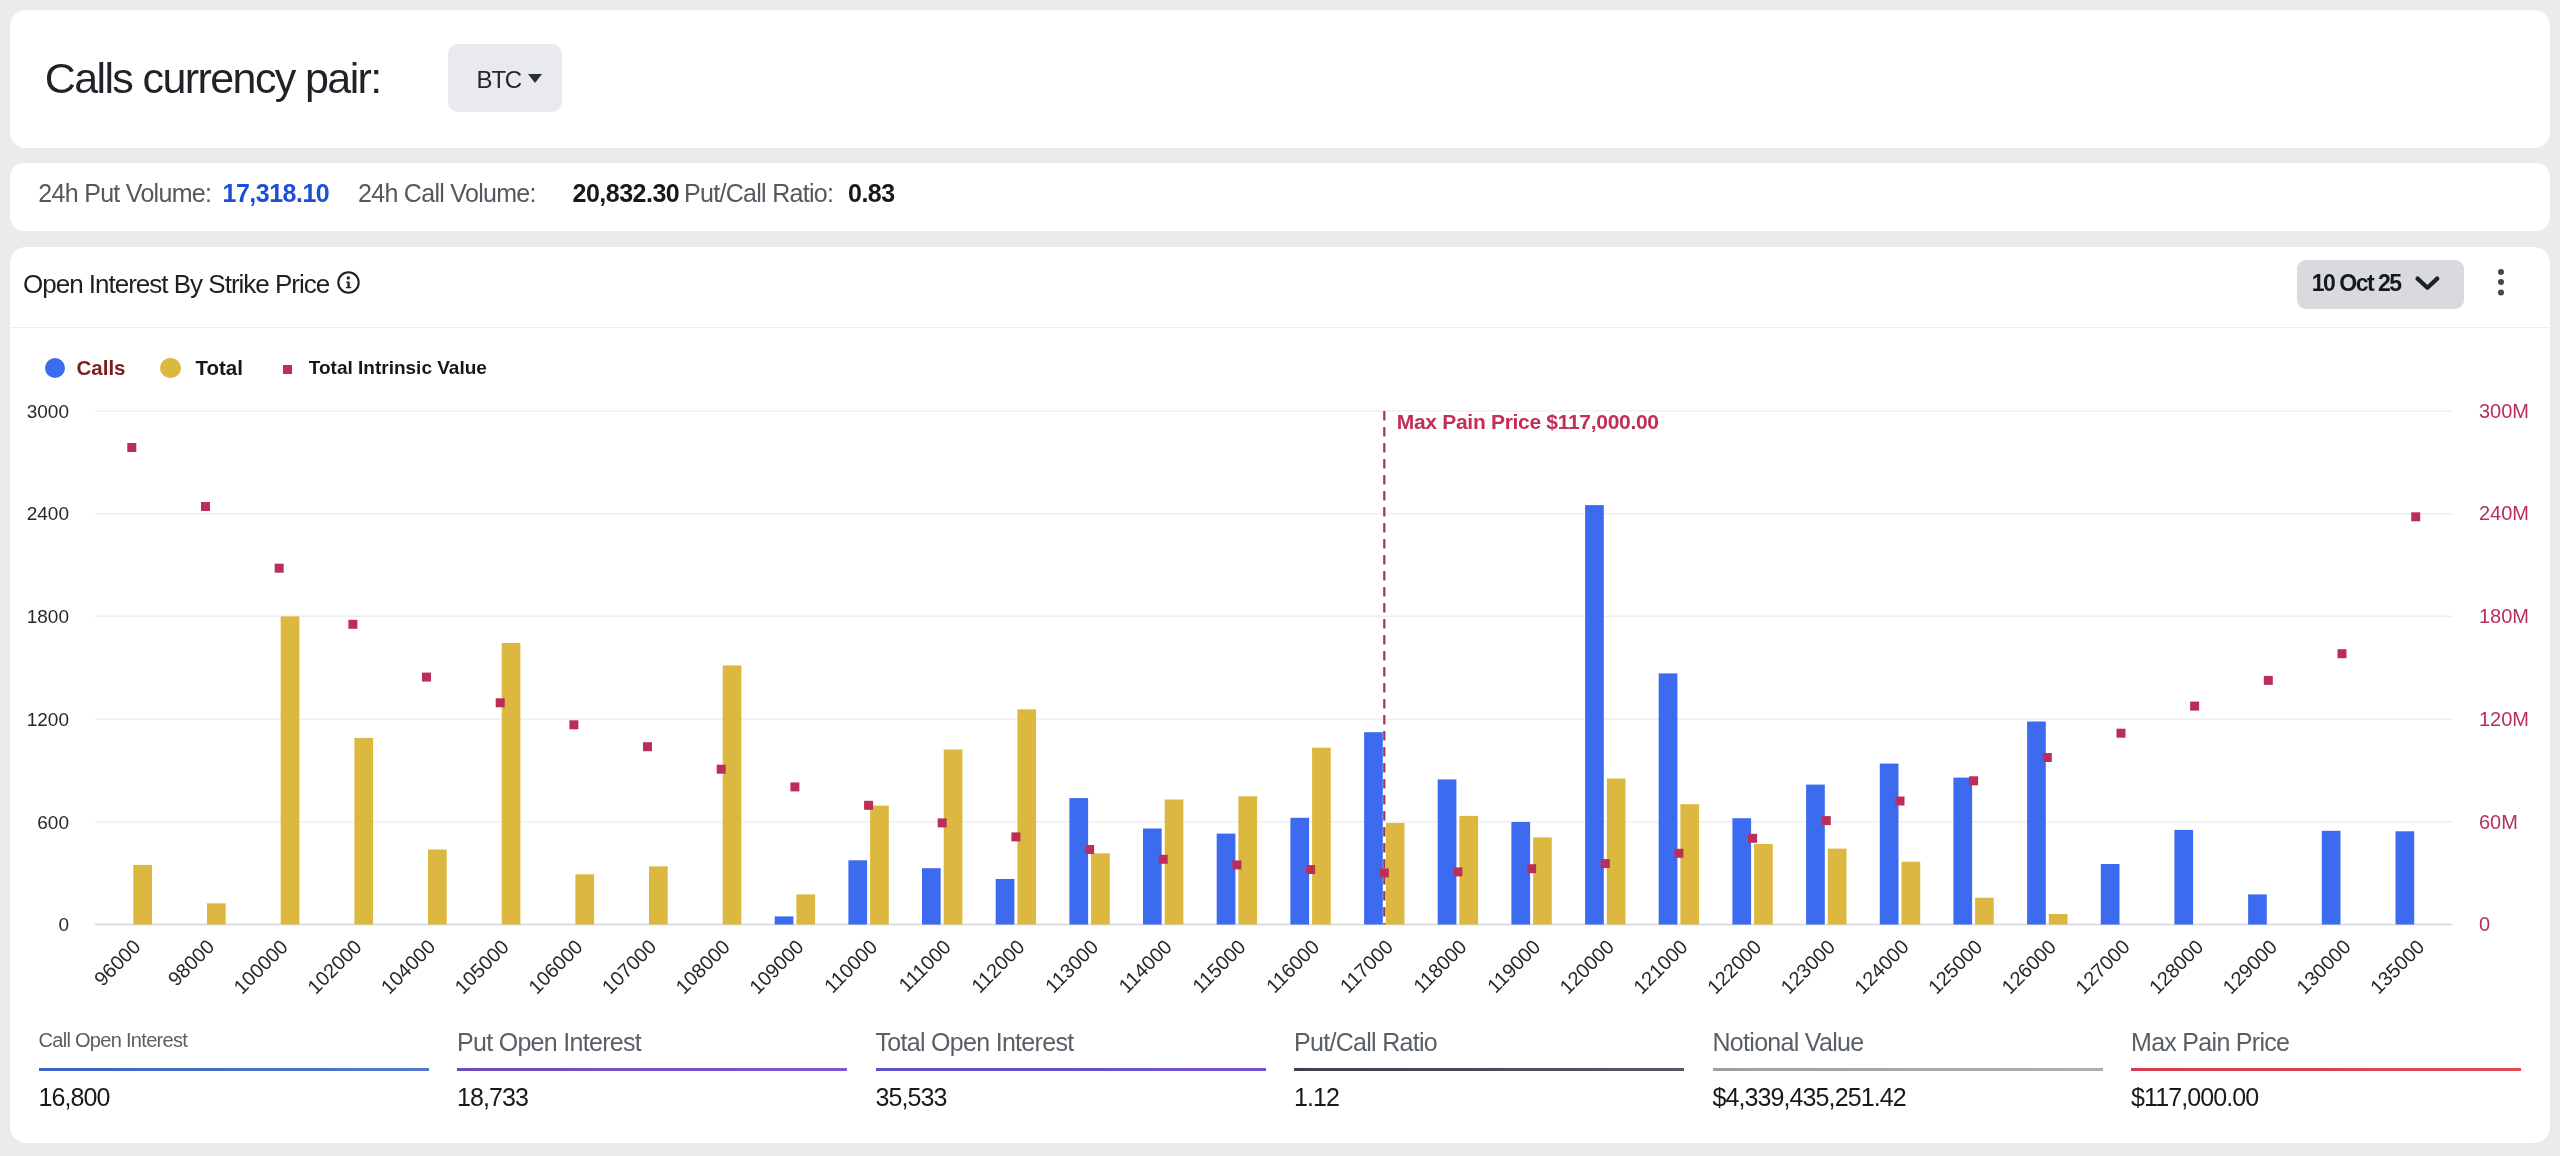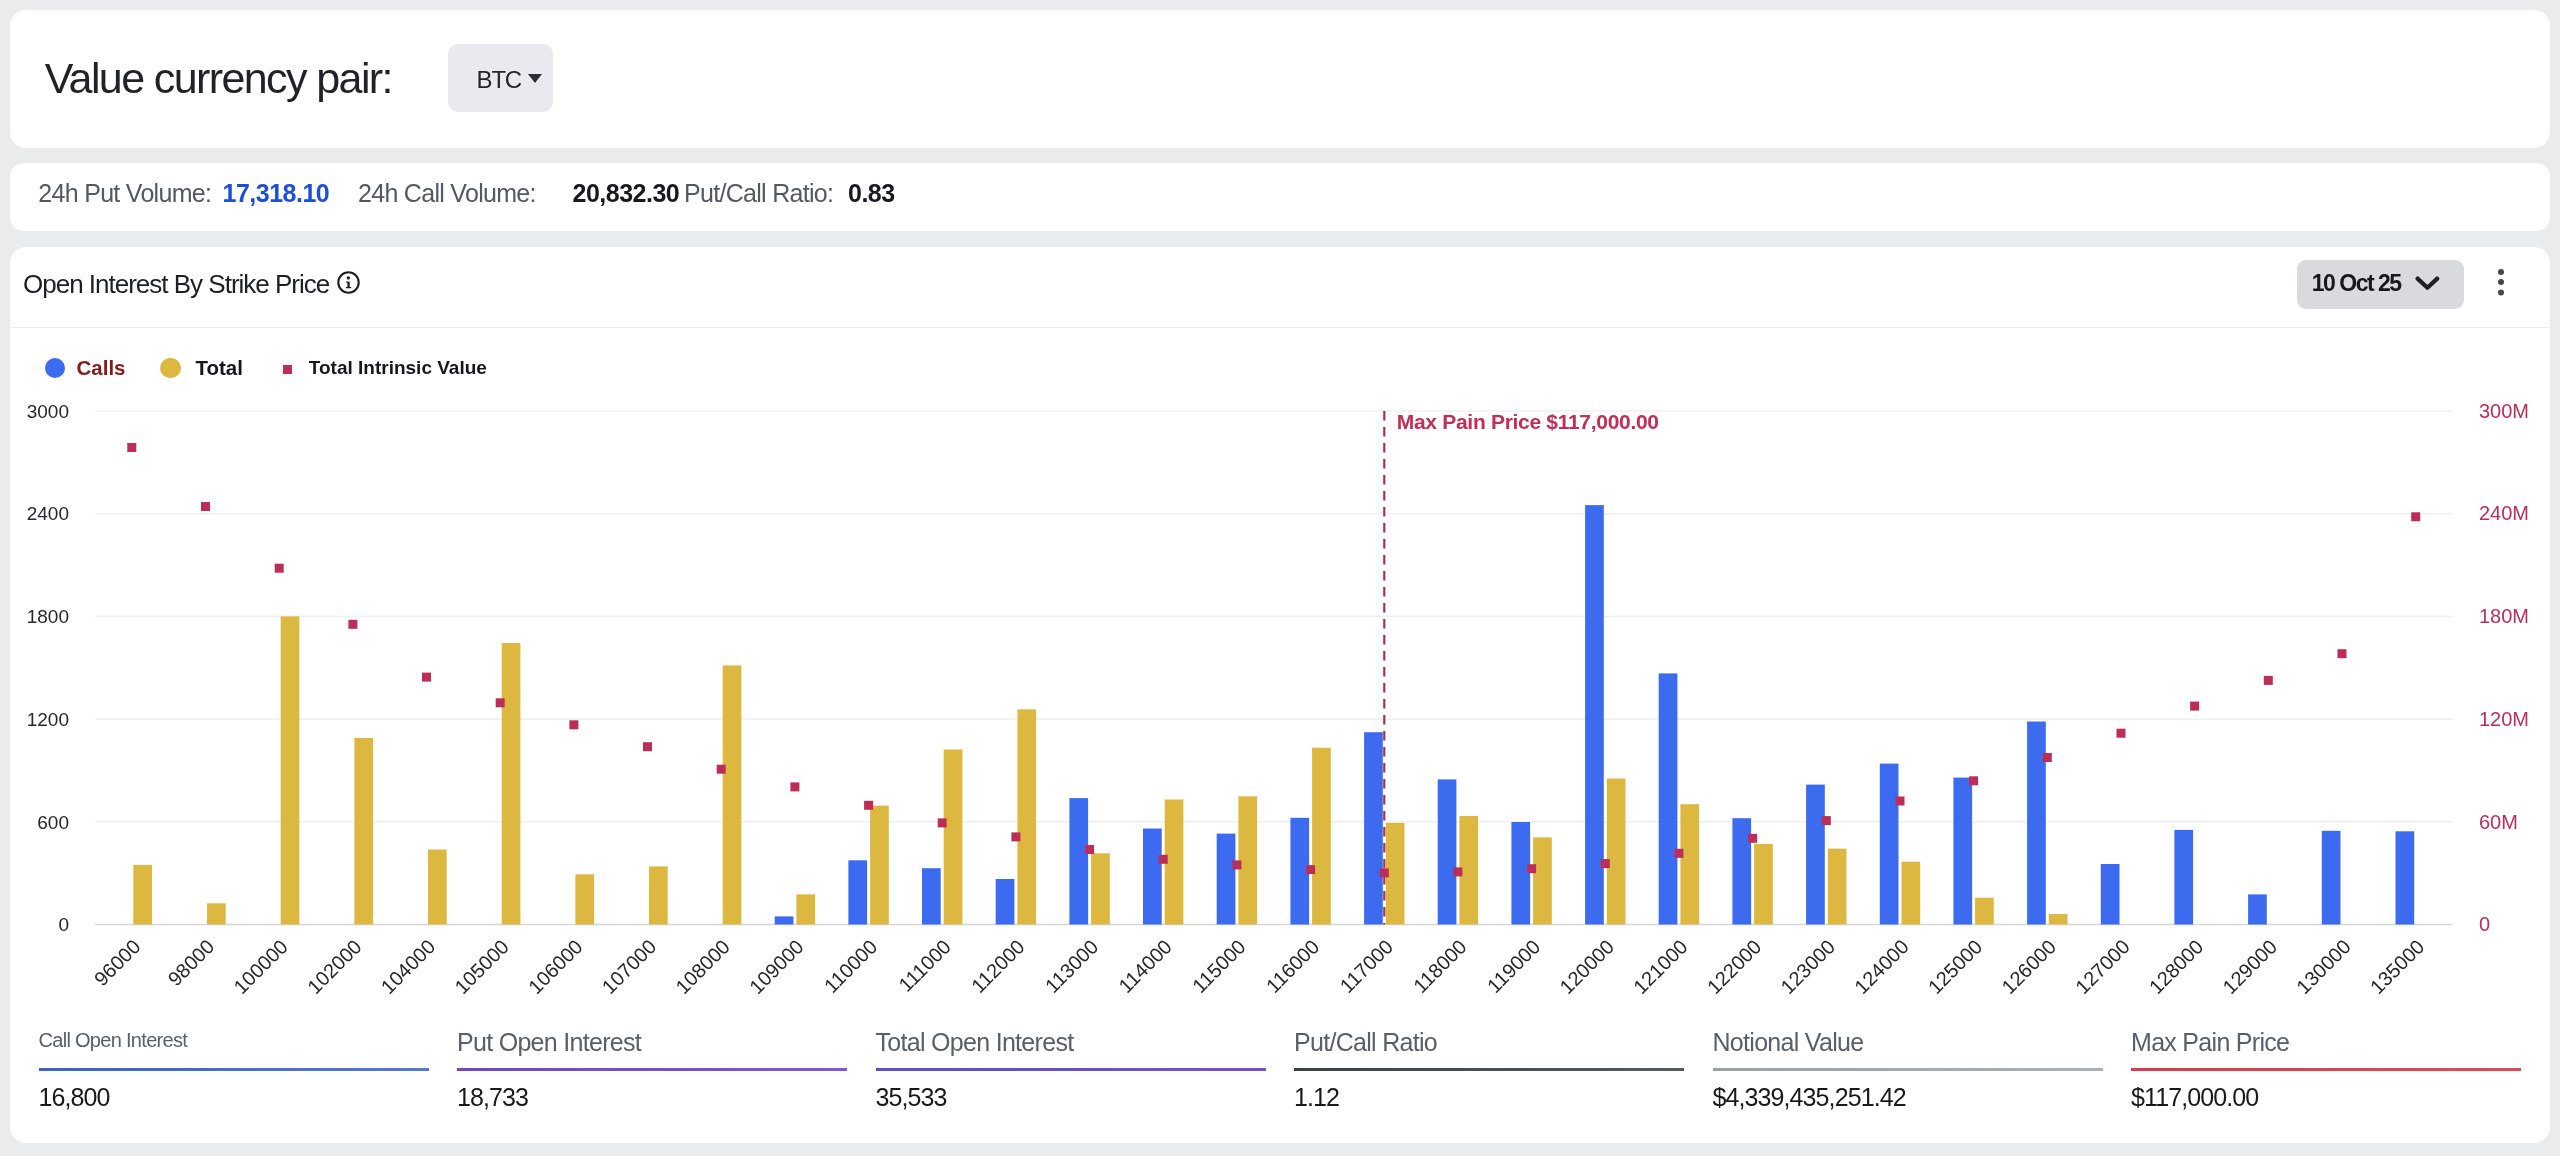--- a/index.html
+++ b/index.html
@@ -5,22 +5,22 @@
   * { margin:0; padding:0; box-sizing:border-box; line-height:1; }
   html,body { width:2560px; height:1156px; background:#eaebed;
     font-family:"Liberation Sans", sans-serif; position:relative; overflow:hidden; }
   .card { position:absolute; left:10px; width:2540px; background:#fff; border-radius:16px; }
   .abs { position:absolute; }
 </style>
 </head>
 <body>
 
 <div class="card" style="top:10px;height:138px;">
-  <div class="abs" style="left:34.7px;top:47.2px;font-size:43px;letter-spacing:-1.6px;color:#1f2227;">Value currency pair:</div>
-  <div class="abs" style="left:438.2px;top:33.6px;width:105px;height:68px;background:#e9eaf0;border-radius:10px;">
+  <div class="abs" style="left:34.7px;top:47.2px;font-size:43px;letter-spacing:-1.6px;color:#1f2227;">Calls currency pair:</div>
+  <div class="abs" style="left:438.2px;top:33.6px;width:114px;height:68px;background:#e9eaf0;border-radius:10px;">
     <span class="abs" style="left:28.4px;top:24.8px;font-size:24px;font-weight:500;color:#23262b;letter-spacing:-1.2px;">BTC</span>
     <span class="abs" style="left:79.8px;top:30.7px;width:0;height:0;border-left:7.8px solid transparent;border-right:7.8px solid transparent;border-top:9.4px solid #2a2e35;"></span>
   </div>
 </div>
 
 <div class="card" style="top:163px;height:67.5px;border-radius:14px;">
   <div class="abs" style="left:28.3px;top:18px;font-size:25px;letter-spacing:-0.7px;color:#54585f;">24h Put Volume:</div>
   <div class="abs" style="left:212.5px;top:18px;font-size:25px;letter-spacing:-0.5px;color:#1d4ed8;font-weight:600;">17,318.10</div>
   <div class="abs" style="left:348px;top:18px;font-size:25px;letter-spacing:-0.7px;color:#54585f;">24h Call Volume:</div>
   <div class="abs" style="left:562.5px;top:18px;font-size:25px;letter-spacing:-0.5px;color:#17191d;font-weight:600;">20,832.30</div>

